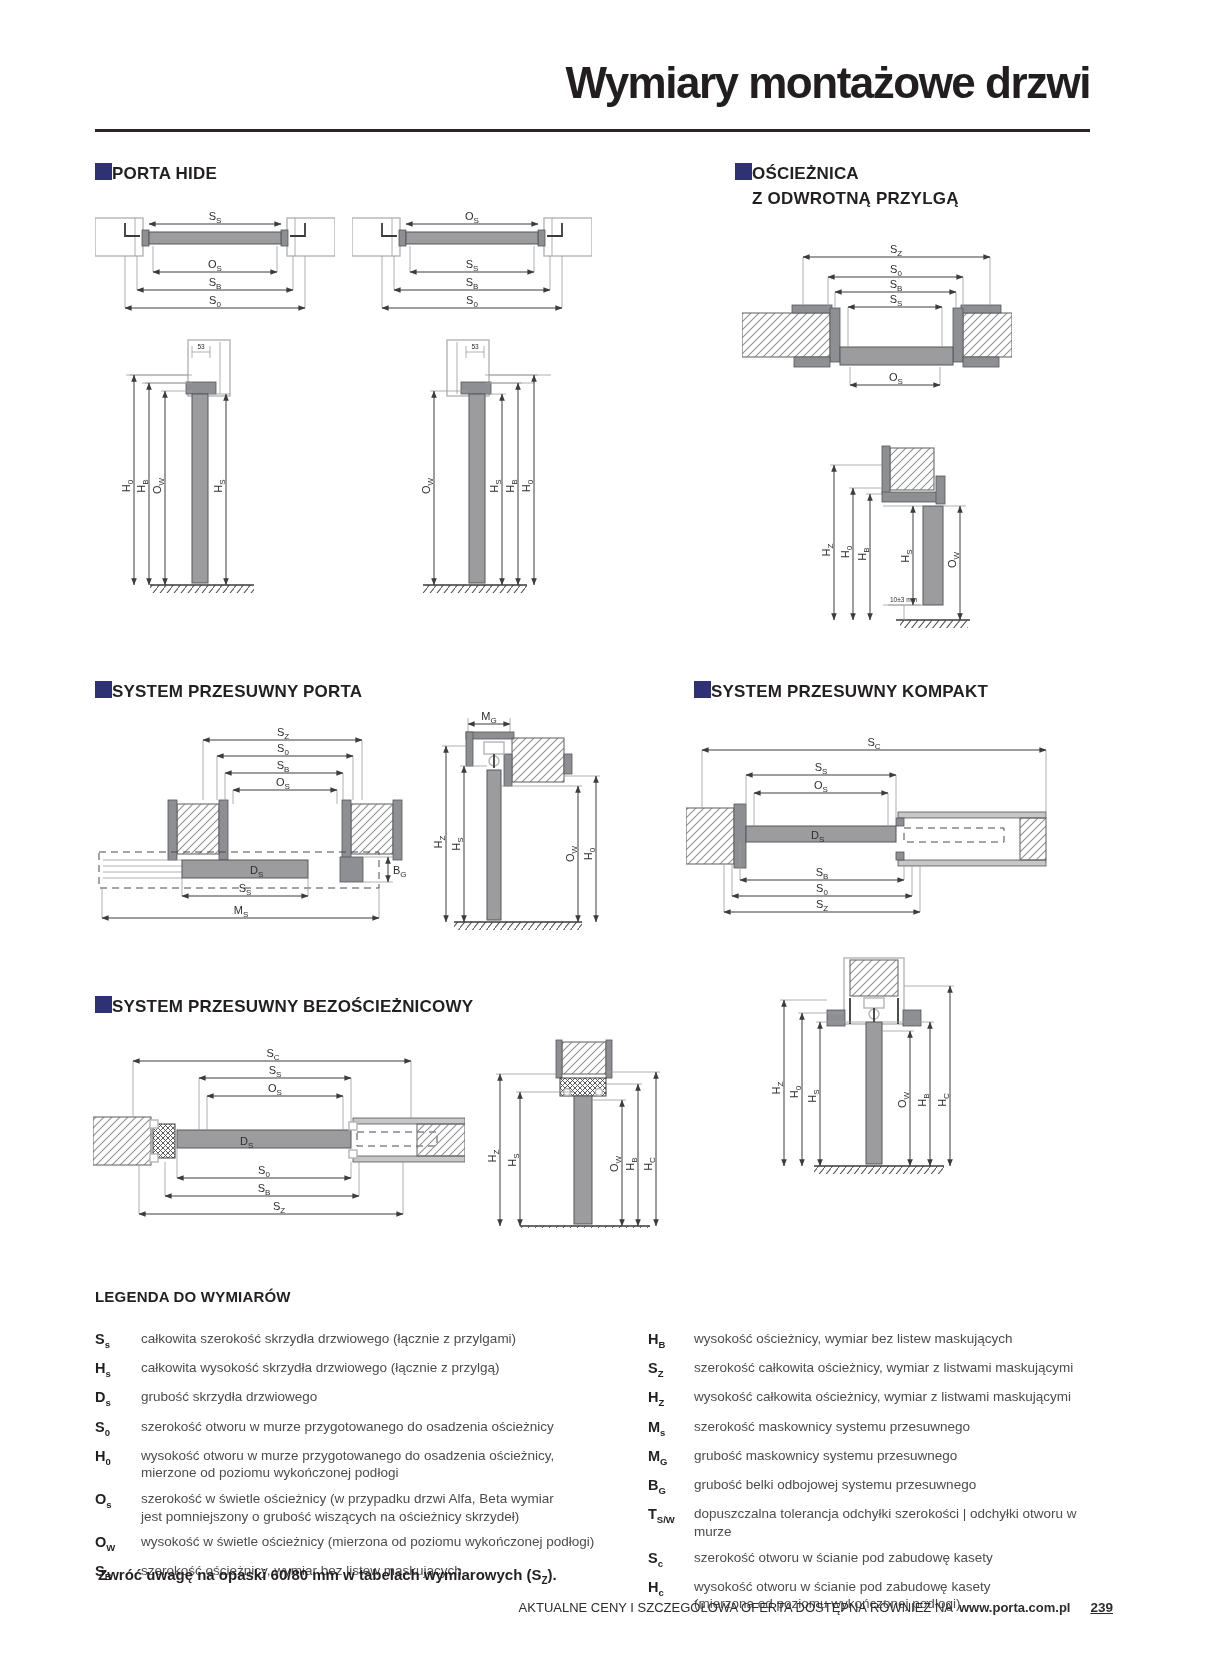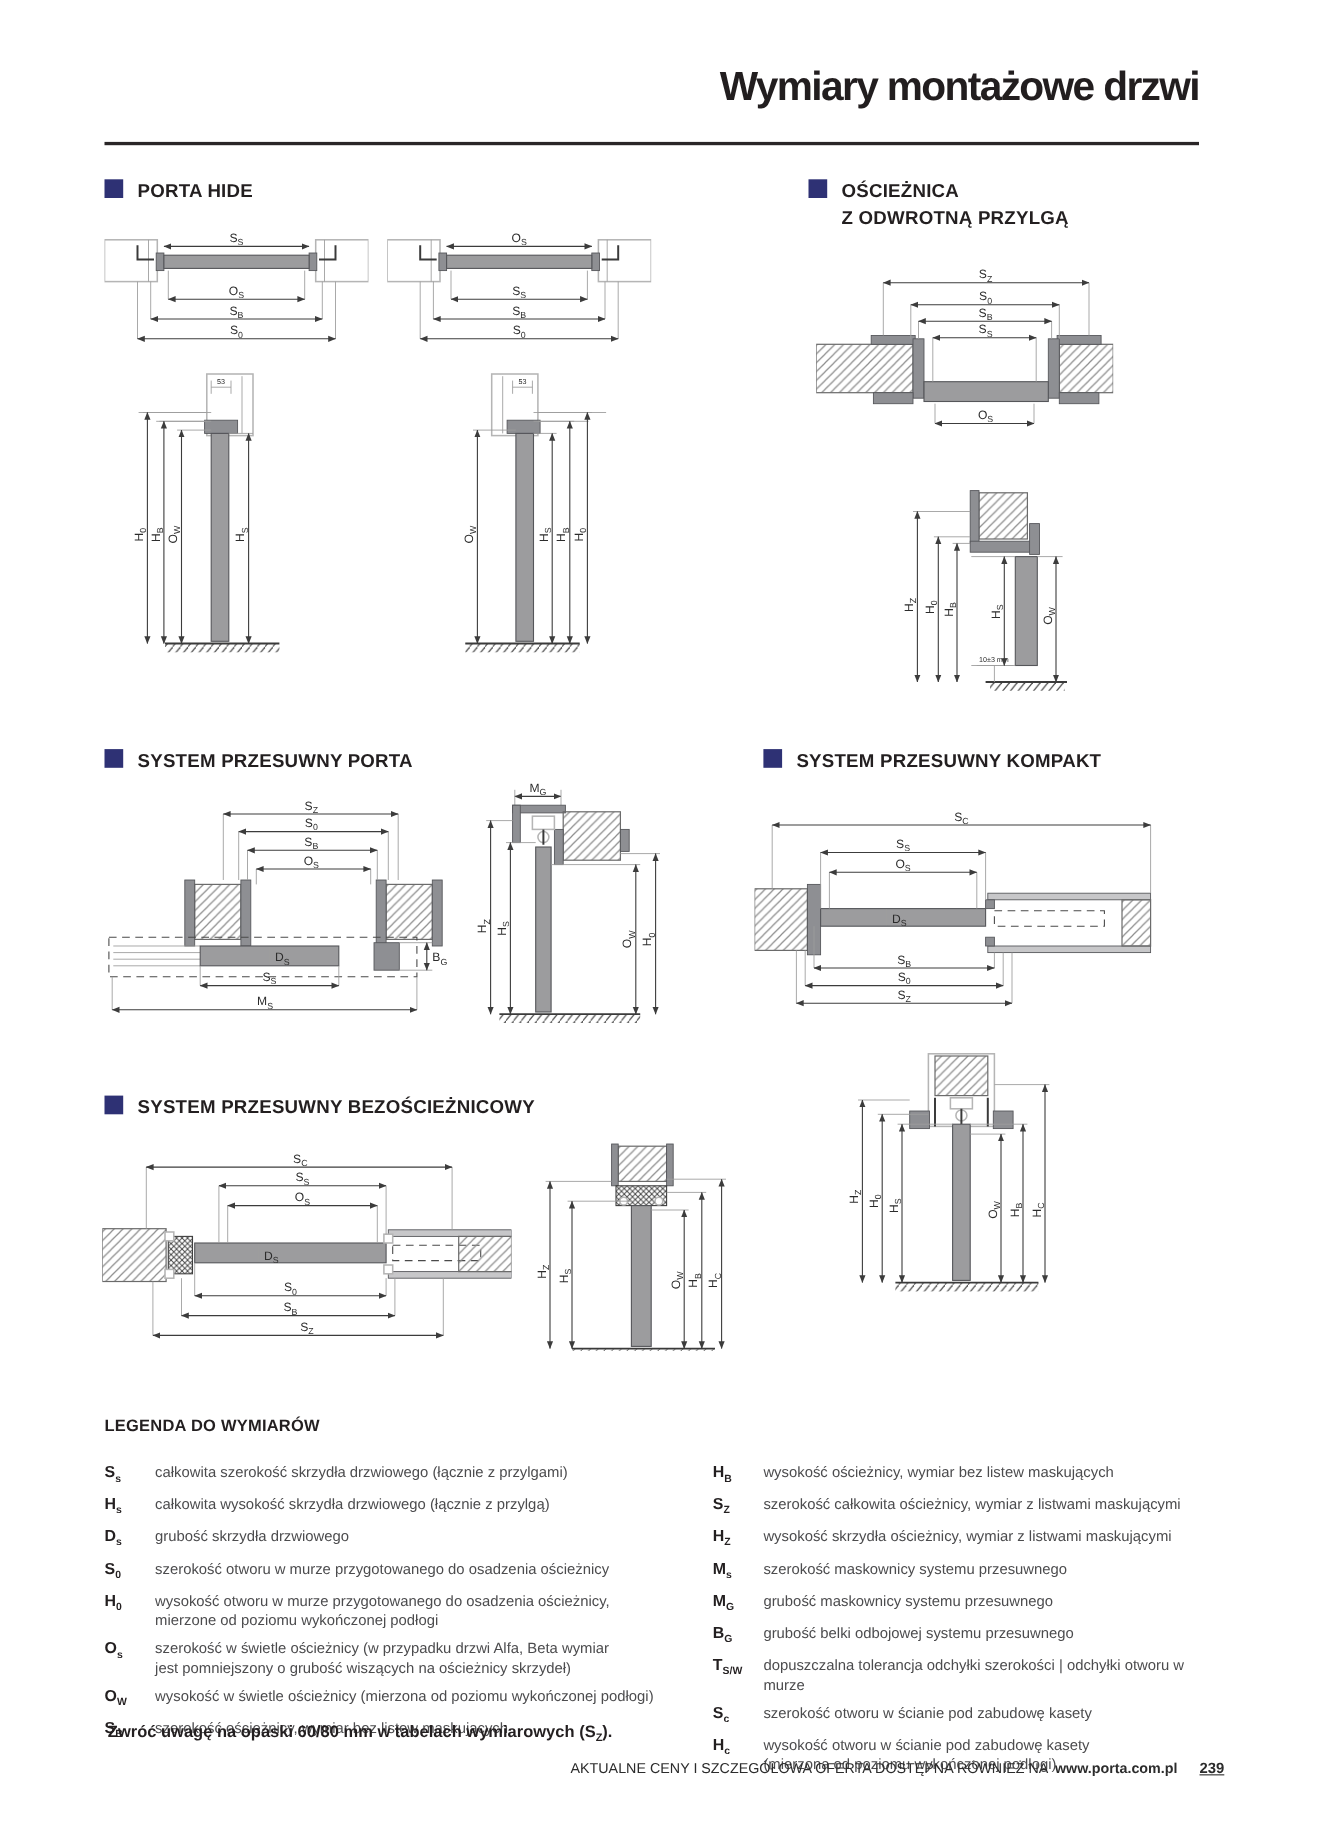--- a/index.html
+++ b/index.html
@@ -1,23 +1,23 @@
 <!DOCTYPE html>
 <html><head>
 <meta charset="utf-8">
 <style>
   * { margin:0; padding:0; box-sizing:border-box; }
   body { font-family:"Liberation Sans", sans-serif; background:#e8e8e8; }
   .page { position:relative; width:1211px; height:1655px; background:#ffffff; margin:0 auto; overflow:hidden; color:#231f20; }
 
   .page-title { position:absolute; top:58px; left:95px; width:995px; text-align:right;
-    font-size:37px; font-weight:bold; letter-spacing:-1.5px; color:#221e1f; }
+    font-size:44px; font-weight:bold; letter-spacing:-1.5px; color:#221e1f; }
   .title-rule { position:absolute; top:129px; left:95px; width:995px; height:3px; background:#2a2627; }
 
-  .sec { position:absolute; display:flex; gap:13px; align-items:flex-start; }
+  .sec { position:absolute; display:flex; align-items:flex-start; }
   .sec .sq { width:17px; height:17px; background:#2e3174; flex:none; margin-top:1px; }
   .sec .t { font-size:17px; font-weight:bold; color:#231f20; letter-spacing:.2px; line-height:1.45; }
 
   .diag { position:absolute; }
   svg text { font-family:"Liberation Sans", sans-serif; }
   .dl { font-size:11px; fill:#2c2c2c; }
   .sub { font-size:8px; }
   .tiny { font-size:6.5px; fill:#2c2c2c; }
   .dline { stroke:#3c3c3c; stroke-width:1; marker-start:url(#arr); marker-end:url(#arr); }
   .ext { stroke:#9d9d9d; stroke-width:.8; fill:none; }
@@ -763,21 +763,21 @@
     <div class="legend-item">
         <span class="sym"><span>H</span><sub>B</sub></span>
         <span class="desc">wysokość ościeżnicy, wymiar bez listew maskujących</span>
       </div>
     <div class="legend-item">
         <span class="sym"><span>S</span><sub>Z</sub></span>
         <span class="desc">szerokość całkowita ościeżnicy, wymiar z listwami maskującymi</span>
       </div>
     <div class="legend-item">
         <span class="sym"><span>H</span><sub>Z</sub></span>
-        <span class="desc">wysokość skrzydła ościeżnicy, wymiar z listwami maskującymi</span>
+        <span class="desc">wysokość całkowita ościeżnicy, wymiar z listwami maskującymi</span>
       </div>
     <div class="legend-item">
         <span class="sym"><span>M</span><sub>s</sub></span>
         <span class="desc">szerokość maskownicy systemu przesuwnego</span>
       </div>
     <div class="legend-item">
         <span class="sym"><span>M</span><sub>G</sub></span>
         <span class="desc">grubość maskownicy systemu przesuwnego</span>
       </div>
     <div class="legend-item">

